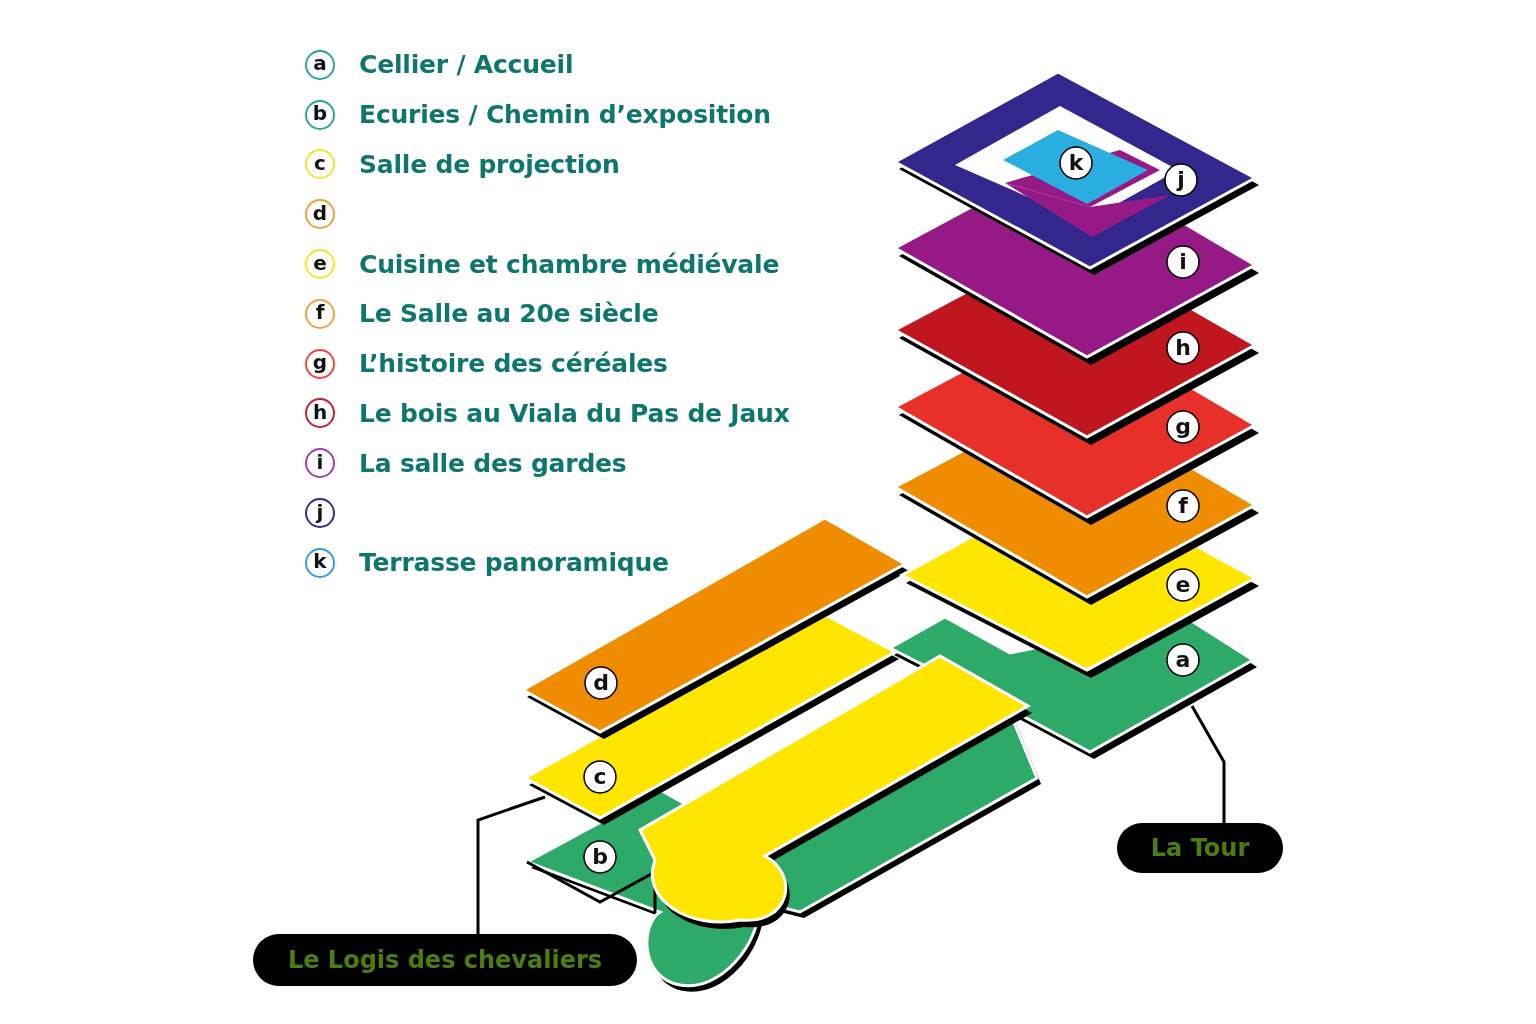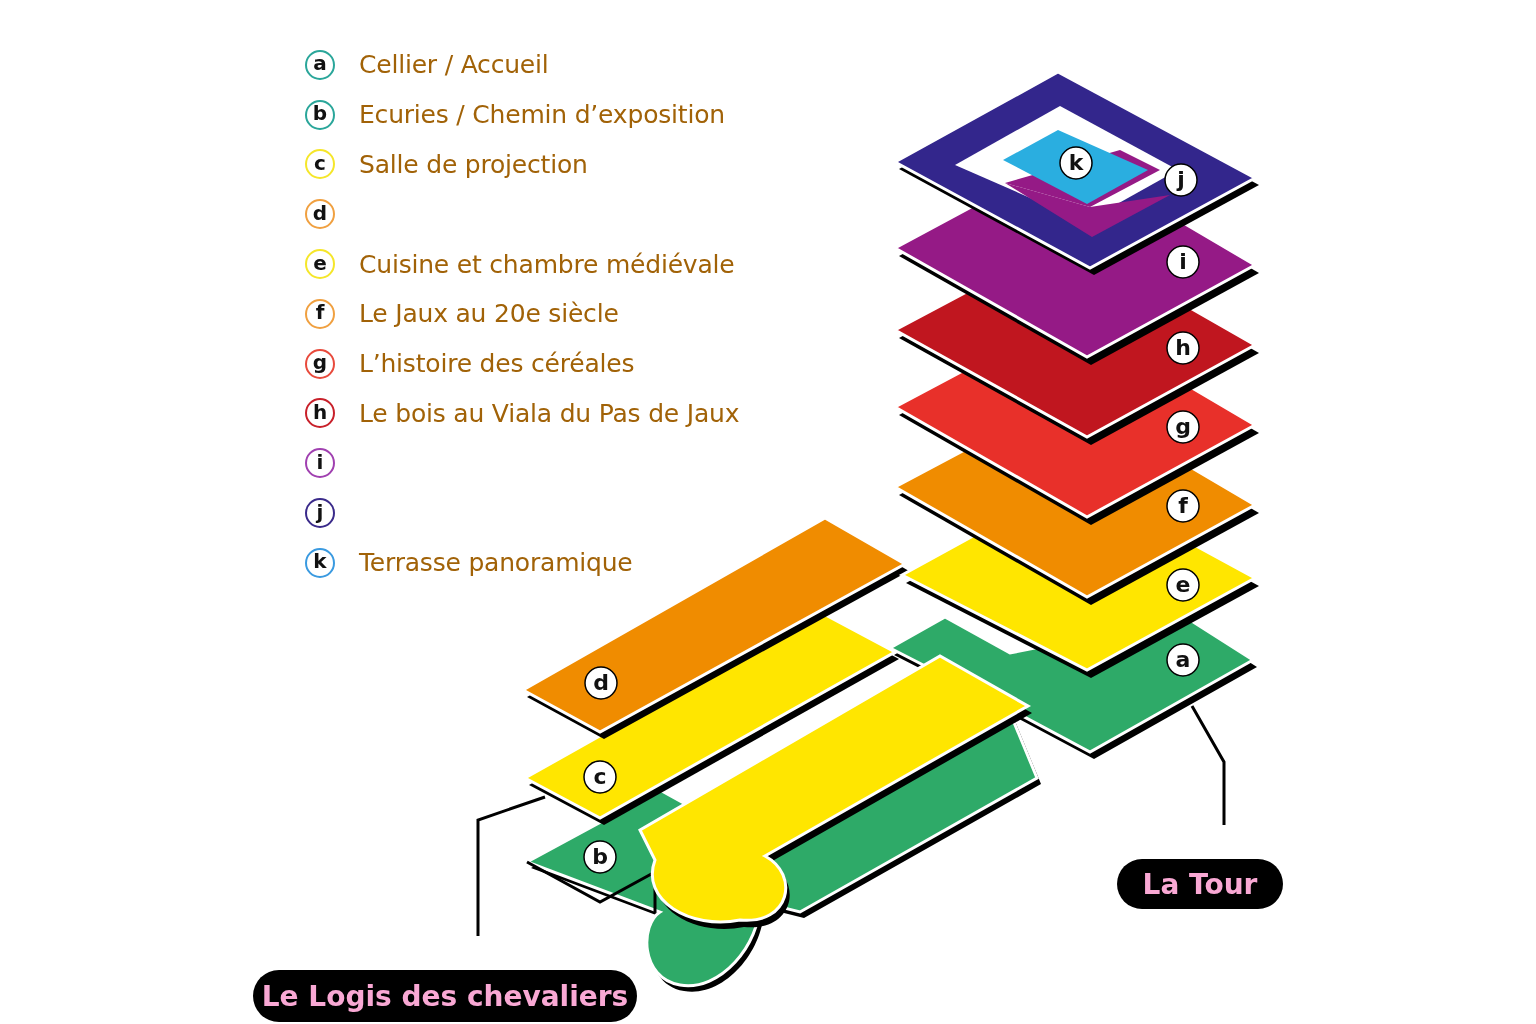--- a/index.html
+++ b/index.html
@@ -1,22 +1,22 @@
 <!DOCTYPE html>
 <html><head>
 <meta charset="utf-8">
 <style>
   html,body{margin:0;padding:0;background:#ffffff;}
   body{width:1536px;height:1024px;position:relative;overflow:hidden;font-family:"DejaVu Sans","Liberation Sans",sans-serif;}
   .legend{position:absolute;left:305px;top:40px;width:520px;}
   .legend-item{display:flex;align-items:center;height:49.8px;}
   .legend-badge{width:30px;height:30px;border-radius:50%;border:2.5px solid #000;box-sizing:border-box;background:#fff;display:flex;align-items:center;justify-content:center;font-weight:bold;font-size:20px;color:#111;margin-right:24px;line-height:1;padding-bottom:3px;}
-  .legend-label{font-weight:normal;font-size:25px;color:#a16207;letter-spacing:-0.2px;white-space:nowrap;}
+  .legend-label{font-weight:bold;font-size:25px;color:#0f766e;letter-spacing:-0.2px;white-space:nowrap;}
   svg.diagram{position:absolute;left:0;top:0;}
-  .callout{position:absolute;background:#000;color:#f9a8d4;font-weight:bold;font-size:28px;border-radius:26px;display:flex;align-items:center;justify-content:center;white-space:nowrap;margin-top:36px;}
+  .callout{position:absolute;background:#000;color:#4d7c0f;font-weight:bold;font-size:24px;border-radius:26px;display:flex;align-items:center;justify-content:center;white-space:nowrap;}
   .callout-logis{left:253px;top:934px;width:384px;height:52px;}
   .callout-tour{left:1117px;top:823px;width:166px;height:50px;}
   .tag-text{font-family:"DejaVu Sans","Liberation Sans",sans-serif;font-weight:bold;font-size:22px;fill:#111;}
 </style>
 </head>
 <body>
 
 <div class="legend">
   <div class="legend-item">
     <div class="legend-badge" style="border-color:#2aa69a">a</div>
@@ -32,32 +32,33 @@
   </div>
   <div class="legend-item">
     <div class="legend-badge" style="border-color:#f0a040">d</div>
   </div>
   <div class="legend-item">
     <div class="legend-badge" style="border-color:#f5e62a">e</div>
     <div class="legend-label">Cuisine et chambre médiévale</div>
   </div>
   <div class="legend-item">
     <div class="legend-badge" style="border-color:#f0a040">f</div>
-    <div class="legend-label">Le Jaux au 20e siècle</div>
+    <div class="legend-label">Le Salle au 20e siècle</div>
   </div>
   <div class="legend-item">
     <div class="legend-badge" style="border-color:#e84a3c">g</div>
     <div class="legend-label">L’histoire des céréales</div>
   </div>
   <div class="legend-item">
     <div class="legend-badge" style="border-color:#c8202a">h</div>
     <div class="legend-label">Le bois au Viala du Pas de Jaux</div>
   </div>
   <div class="legend-item">
     <div class="legend-badge" style="border-color:#a040b0">i</div>
+    <div class="legend-label">La salle des gardes</div>
   </div>
   <div class="legend-item">
     <div class="legend-badge" style="border-color:#3a2a8a">j</div>
   </div>
   <div class="legend-item">
     <div class="legend-badge" style="border-color:#3a9ae0">k</div>
     <div class="legend-label">Terrasse panoramique</div>
   </div>
 </div>
 

